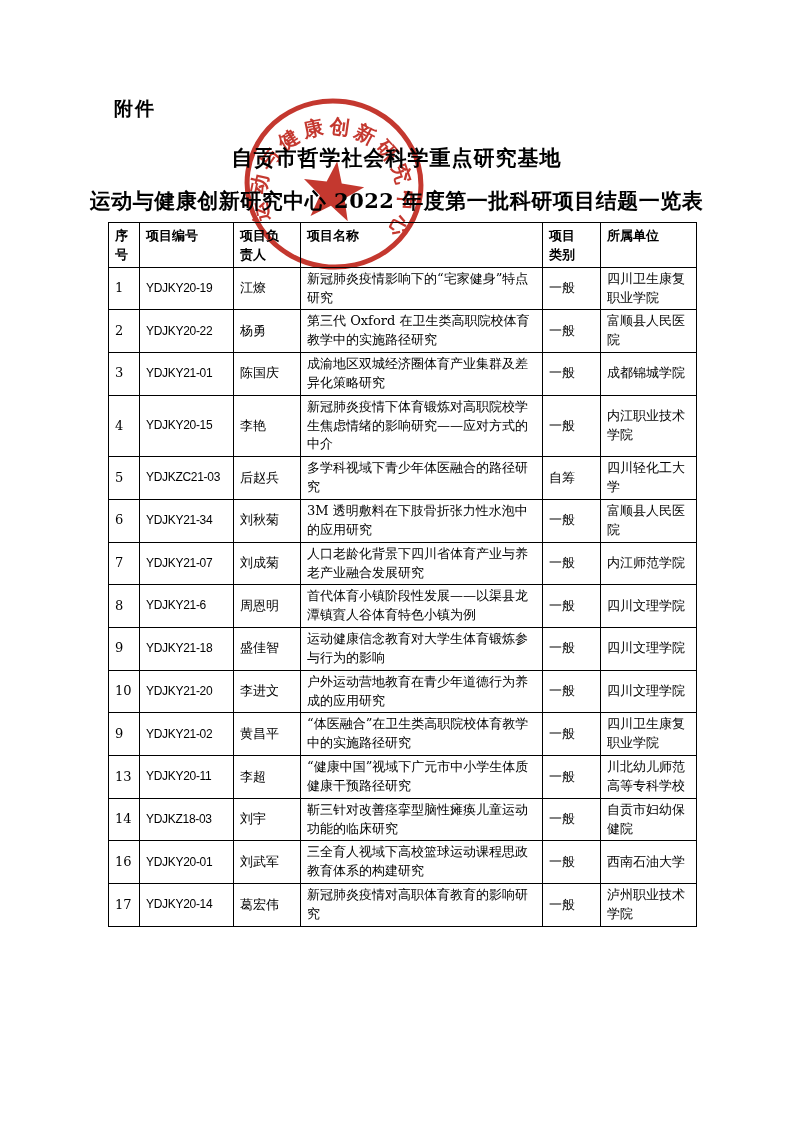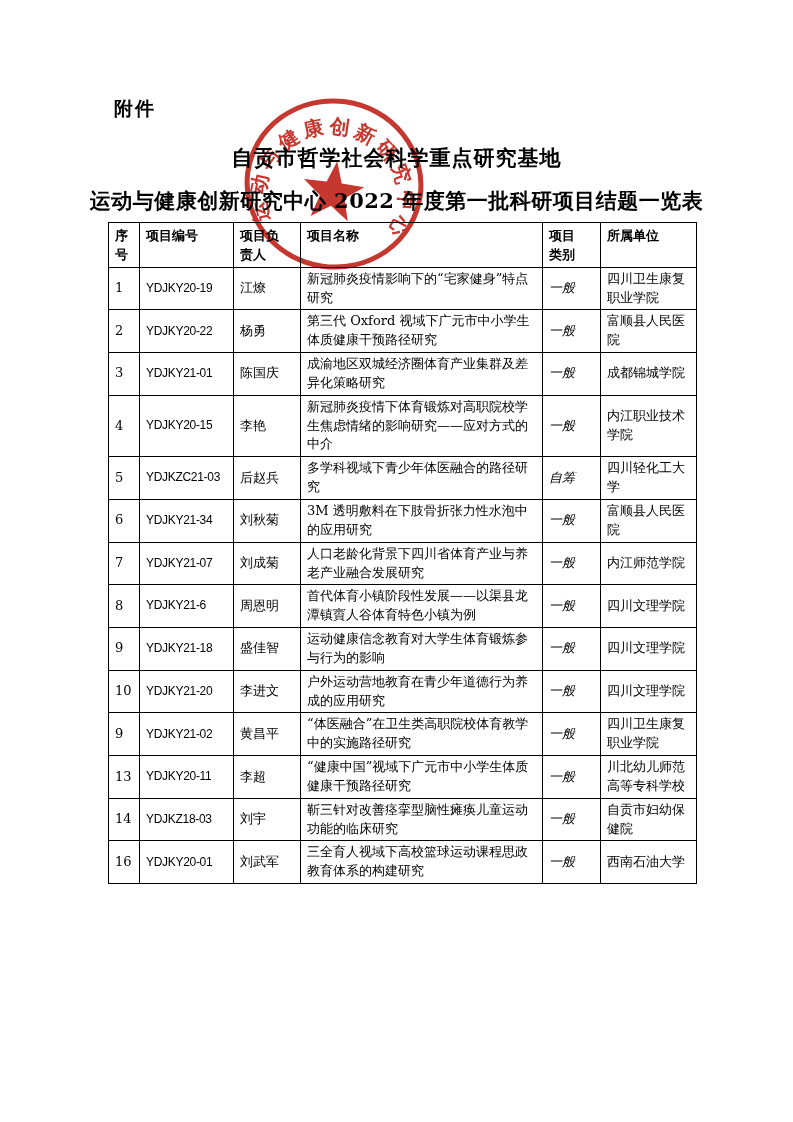--- a/index.html
+++ b/index.html
@@ -42,21 +42,21 @@
     white-space:pre-line;
     vertical-align:top;
     padding-top:4px;
   }
   td.col-no{text-align:center;padding:2px 1px;}
   td.col-code{
     font-family:Liberation Sans, sans-serif;
     font-size:12px;letter-spacing:-0.3px;white-space:nowrap;
   }
   td.col-name{padding:2px 7px;}
-  td.col-cat{vertical-align:top;font-style:italic;}
+  td.col-cat{vertical-align:top;}
   td.col-unit{vertical-align:top;padding-right:13px;}
 </style>
 </head>
 <body>
 
 <div class="attachment">附件</div>
 
 <div class="title1">自贡市哲学社会科学重点研究基地</div>
 <div class="title2">运动与健康创新研究中心 2022 年度第一批科研项目结题一览表</div>
 
@@ -101,21 +101,21 @@
         <td class="col-code">YDJKY20-19</td>
         <td class="col-leader">江燎</td>
         <td class="col-name">新冠肺炎疫情影响下的“宅家健身”特点研究</td>
         <td class="col-cat">一般</td>
         <td class="col-unit">四川卫生康复职业学院</td>
       </tr>
       <tr>
         <td class="col-no">2</td>
         <td class="col-code">YDJKY20-22</td>
         <td class="col-leader">杨勇</td>
-        <td class="col-name">第三代 Oxford 视域下广元市中小学生体质健康干预路径研究</td>
+        <td class="col-name">第三代 Oxford 在卫生类高职院校体育教学中的实施路径研究</td>
         <td class="col-cat">一般</td>
         <td class="col-unit">富顺县人民医院</td>
       </tr>
       <tr>
         <td class="col-no">3</td>
         <td class="col-code">YDJKY21-01</td>
         <td class="col-leader">陈国庆</td>
         <td class="col-name">成渝地区双城经济圈体育产业集群及差异化策略研究</td>
         <td class="col-cat">一般</td>
         <td class="col-unit">成都锦城学院</td>
@@ -201,14 +201,22 @@
         <td class="col-unit">自贡市妇幼保健院</td>
       </tr>
       <tr>
         <td class="col-no">16</td>
         <td class="col-code">YDJKY20-01</td>
         <td class="col-leader">刘武军</td>
         <td class="col-name">三全育人视域下高校篮球运动课程思政教育体系的构建研究</td>
         <td class="col-cat">一般</td>
         <td class="col-unit">西南石油大学</td>
       </tr>
+      <tr>
+        <td class="col-no">17</td>
+        <td class="col-code">YDJKY20-14</td>
+        <td class="col-leader">葛宏伟</td>
+        <td class="col-name">新冠肺炎疫情对高职体育教育的影响研究</td>
+        <td class="col-cat">一般</td>
+        <td class="col-unit">泸州职业技术学院</td>
+      </tr>
     </tbody>
 </table>
 
 </body></html>

